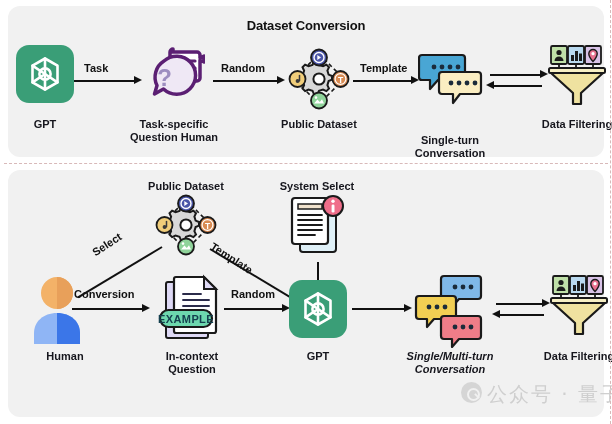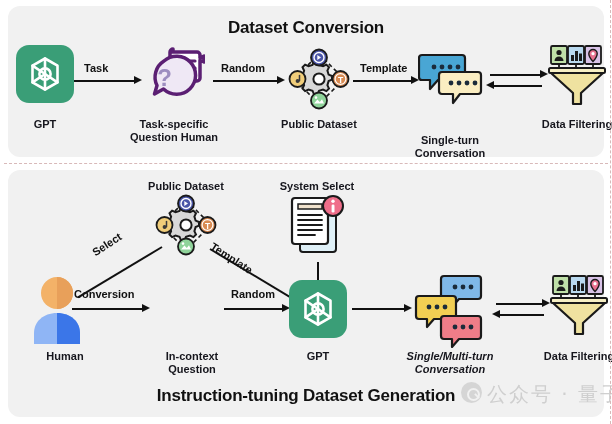--- a/index.html
+++ b/index.html
@@ -32,21 +32,21 @@
     right: 1px; top: 0; width: 0; height: 424px;
     border-left: 1px dashed #d8b9b9;
   }
 
   .title {
     position: absolute;
     width: 100%;
     text-align: center;
     font-weight: bold;
     color: #111;
-    font-size: 17px;
+    font-size: 13px;
     letter-spacing: -0.2px;
   }
   #title-top { top: 12px; }
   #title-bottom { top: 386px; left: 0; }
 
   .node-label {
     position: absolute;
     text-align: center;
     font-weight: bold;
     font-size: 11px;
@@ -240,21 +240,20 @@
           <line x1="29" y1="20" x2="29" y2="26"></line>
           <line x1="46" y1="20" x2="46" y2="26"></line>
       </g>
       <rect x="2" y="24" width="56" height="5" rx="1.5" fill="#f6efc4" stroke="#1a1a1a" stroke-width="2"></rect>
       <path d="M4 29 L26 49 L26 60 L34 60 L34 49 L56 29 Z" fill="#efe2a0" stroke="#1a1a1a" stroke-width="2.2" stroke-linejoin="round"></path>
     </svg>
   </div>
   <div class="node-label" style="left:528px; top:118px; width:98px;">Data Filtering</div>
 
   <div class="panel" id="panel-bottom"></div>
-  <div class="title" id="title-bottom">Instruction-tuning Dataset Generation</div>
 
   <div class="node-label" style="left:131px; top:180px; width:110px;">Public Dataset</div>
   <div class="icon" style="left:155px; top:194px;">
     <svg width="62" height="62" viewBox="0 0 62 62">
       <path d="M31 6 L56 31 L31 56 L6 31 Z" fill="none" stroke="#1a1a1a" stroke-width="1.6" stroke-dasharray="4 3"></path>
       <path d="M31 17 l4 1.2 l3.4 -1.6 l2.6 2.6 l-1.6 3.4 l1.2 4 l3.4 1.4 v3.7 l-3.4 1.4 l-1.2 4 l1.6 3.4 l-2.6 2.6 l-3.4 -1.6 l-4 1.2 l-1.4 3.4 h-3.7 l-1.4 -3.4 l-4 -1.2 l-3.4 1.6 l-2.6 -2.6 l1.6 -3.4 l-1.2 -4 l-3.4 -1.4 v-3.7 l3.4 -1.4 l1.2 -4 l-1.6 -3.4 l2.6 -2.6 l3.4 1.6 l4 -1.2 l1.4 -3.4 h3.7 z" fill="#d8d8d8" stroke="#1a1a1a" stroke-width="2"></path>
       <circle cx="31" cy="31" r="5.6" fill="#ffffff" stroke="#1a1a1a" stroke-width="2"></circle>
       <circle cx="31" cy="9.5" r="8" fill="#4a55a8" stroke="#1a1a1a" stroke-width="1.8"></circle>
       <circle cx="31" cy="9.5" r="5" fill="none" stroke="#ffffff" stroke-width="1.4"></circle>
       <path d="M29.3 7 L33 9.5 L29.3 12 Z" fill="#ffffff"></path>
@@ -307,20 +306,36 @@
       <path d="M29 37 c 14 0 23 9 23 20 v11 h-46 v-11 c 0 -11 9 -20 23 -20 z" fill="#8fb5f5"></path>
       <path d="M29 37 c 14 0 23 9 23 20 v11 h-23 z" fill="#3b76e8"></path>
     </svg>
   </div>
   <div class="node-label" style="left:30px; top:350px; width:70px;">Human</div>
 
   <div class="edge-label" style="left:74px; top:288px;">Conversion</div>
   <div class="arrow-line" style="left:72px; top:308px; width:72px;"></div>
   <div class="arrow-head" style="left:142px; top:304px;"></div>
 
+  <div class="icon" style="left:156px; top:274px;">
+    <svg width="70" height="70" viewBox="0 0 70 70">
+      <path d="M12 8 h28 l12 12 v42 a2 2 0 0 1 -2 2 h-38 a2 2 0 0 1 -2 -2 v-52 a2 2 0 0 1 2 -2 z" fill="#ded9f5" stroke="#1a1a1a" stroke-width="2"></path>
+      <path d="M20 3 h28 l12 12 v42 a2 2 0 0 1 -2 2 h-38 a2 2 0 0 1 -2 -2 v-52 a2 2 0 0 1 2 -2 z" fill="#ffffff" stroke="#1a1a1a" stroke-width="2.2"></path>
+      <path d="M48 3 l12 12 h-12 z" fill="#ded9f5" stroke="#1a1a1a" stroke-width="2"></path>
+      <g stroke="#2b2b4a" stroke-width="1.9" stroke-linecap="round">
+        <line x1="27" y1="20" x2="45" y2="20"></line>
+          <line x1="27" y1="26" x2="53" y2="26"></line>
+        <line x1="27" y1="32" x2="53" y2="32"></line>
+          <line x1="27" y1="38" x2="53" y2="38"></line>
+        <line x1="27" y1="44" x2="44" y2="44"></line>
+      </g>
+      <rect x="4" y="36" width="52" height="17" rx="8.5" fill="#6dd7ae" stroke="#1a1a1a" stroke-width="2.2"></rect>
+      <text x="30" y="48.5" font-family="Liberation Sans, sans-serif" font-size="11" font-weight="bold" fill="#14404f" text-anchor="middle" letter-spacing="0.4">EXAMPLE</text>
+    </svg>
+  </div>
   <div class="node-label" style="left:140px; top:350px; width:104px;">In-context
 Question</div>
 
   <div class="edge-label" style="left:231px; top:288px;">Random</div>
   <div class="arrow-line" style="left:224px; top:308px; width:60px;"></div>
   <div class="arrow-head" style="left:282px; top:304px;"></div>
 
   <div class="icon" style="left:289px; top:280px;">
     <svg width="58" height="58" viewBox="0 0 58 58">
       <rect x="0" y="0" width="58" height="58" rx="13" fill="#3a9e77"></rect>

